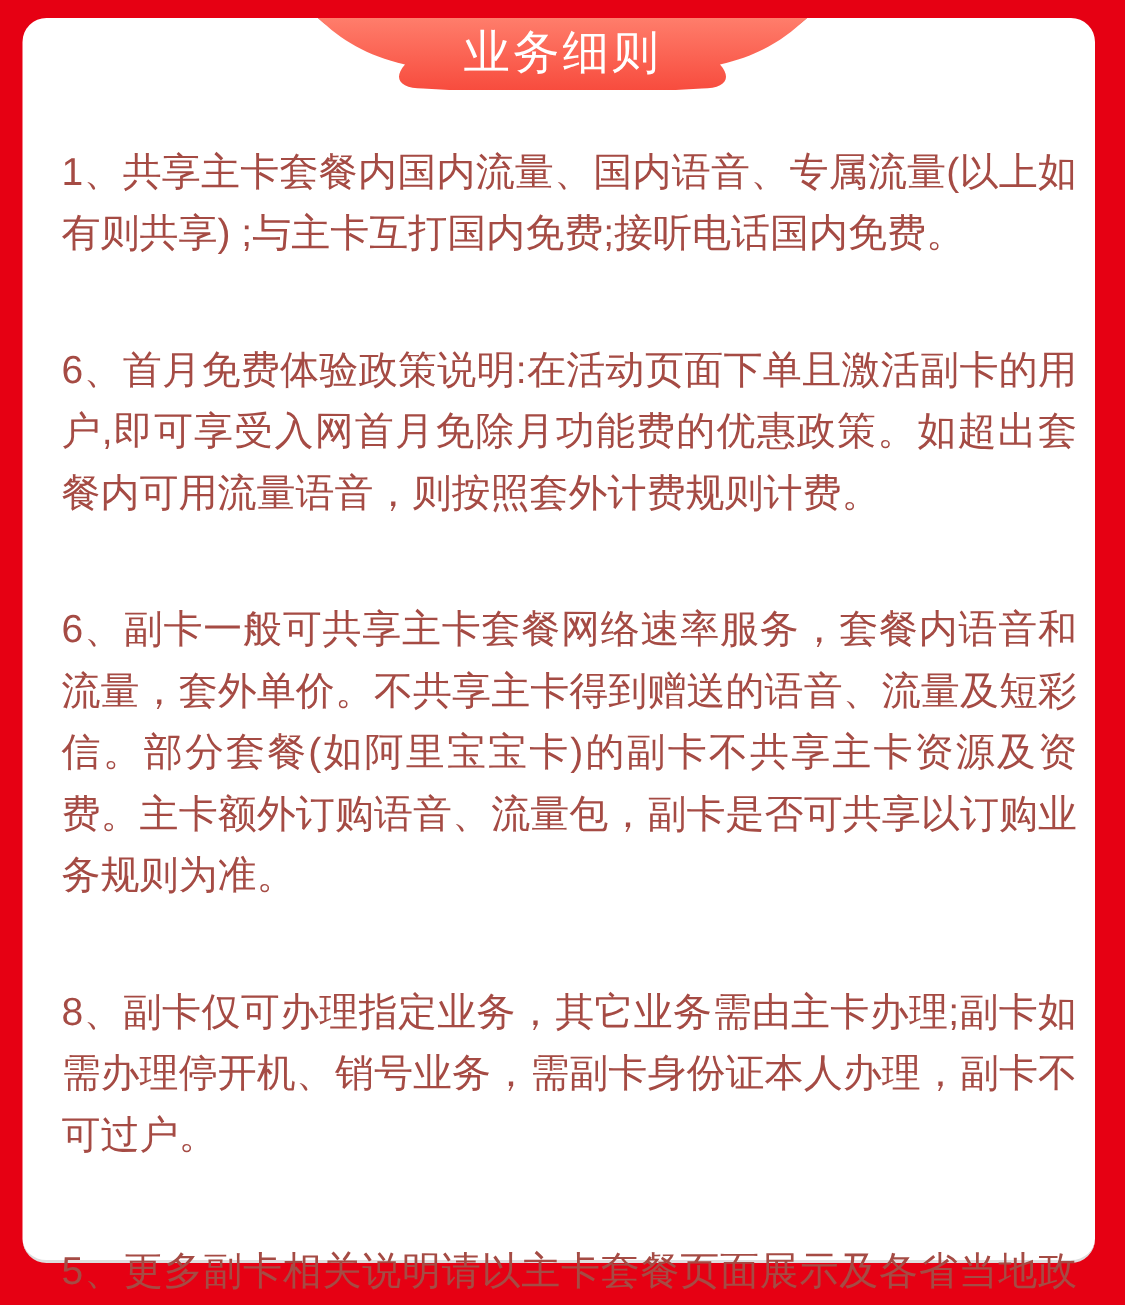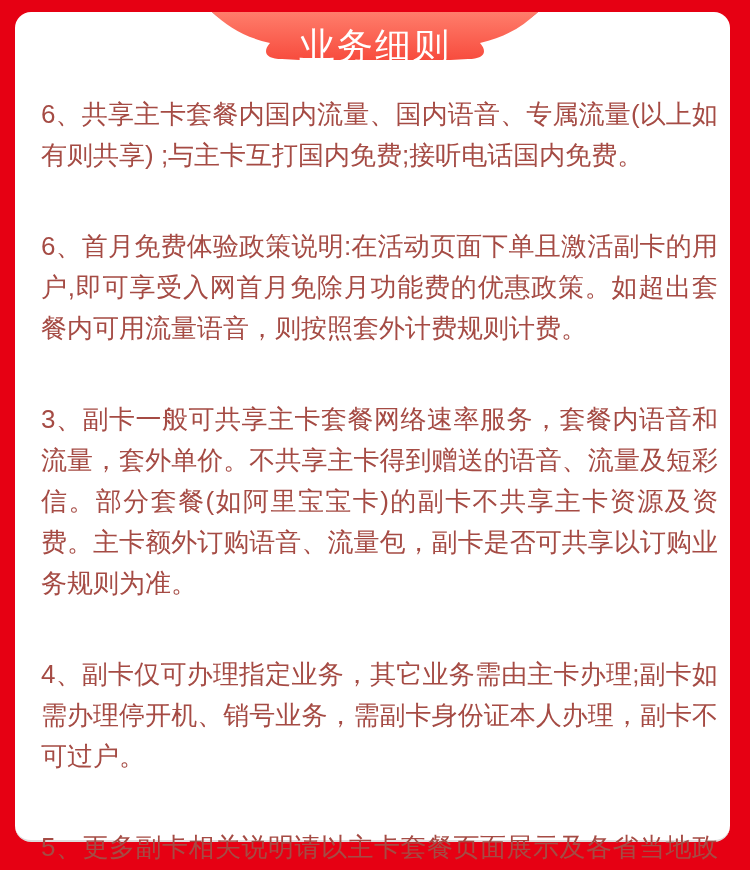--- a/index.html
+++ b/index.html
@@ -46,28 +46,28 @@
     height: 48px;
   }
   .ribbon svg {
     position: absolute;
     inset: 0;
     display: block;
   }
   .ribbon-title {
     position: absolute;
     left: 0;
-    top: 12px;
+    top: 0;
     width: 326px;
     height: 44px;
     display: flex;
     align-items: center;
     justify-content: center;
     color: var(--title-white, #ffffff);
-    font-size: 36px;
+    font-size: 31px;
     letter-spacing: 2px;
     line-height: 1;
   }
   
   .content {
     position: absolute;
     left: 15px;
     top: 60px;
     width: 715px;
     padding: 34px 12px 0 26px;
@@ -107,20 +107,20 @@
                C 50 40, 54 47, 70 47
                C 134 51, 192 51, 256 47
                C 272 47, 276 40, 268 31
                C 294 25, 310 15, 326 0
                Z" fill="url(#ribbonGrad)"></path>
     </svg>
     <div class="ribbon-title">业务细则</div>
   </div>
 
   <div class="content">
-    <p>6、共享主卡套餐内国内流量、国内语音、专属流量(以上如有则共享) ;与主卡互打国内免费;接听电话国内免费。</p>
+    <p>1、共享主卡套餐内国内流量、国内语音、专属流量(以上如有则共享) ;与主卡互打国内免费;接听电话国内免费。</p>
     <p>6、首月免费体验政策说明:在活动页面下单且激活副卡的用户,即可享受入网首月免除月功能费的优惠政策。如超出套餐内可用流量语音，则按照套外计费规则计费。</p>
-    <p>3、副卡一般可共享主卡套餐网络速率服务，套餐内语音和流量，套外单价。不共享主卡得到赠送的语音、流量及短彩信。部分套餐(如阿里宝宝卡)的副卡不共享主卡资源及资费。主卡额外订购语音、流量包，副卡是否可共享以订购业务规则为准。</p>
-    <p>4、副卡仅可办理指定业务，其它业务需由主卡办理;副卡如需办理停开机、销号业务，需副卡身份证本人办理，副卡不可过户。</p>
+    <p>6、副卡一般可共享主卡套餐网络速率服务，套餐内语音和流量，套外单价。不共享主卡得到赠送的语音、流量及短彩信。部分套餐(如阿里宝宝卡)的副卡不共享主卡资源及资费。主卡额外订购语音、流量包，副卡是否可共享以订购业务规则为准。</p>
+    <p>8、副卡仅可办理指定业务，其它业务需由主卡办理;副卡如需办理停开机、销号业务，需副卡身份证本人办理，副卡不可过户。</p>
     <p>5、更多副卡相关说明请以主卡套餐页面展示及各省当地政策宣传为准。</p>
   </div>
 
 </div>
 
 </body></html>

